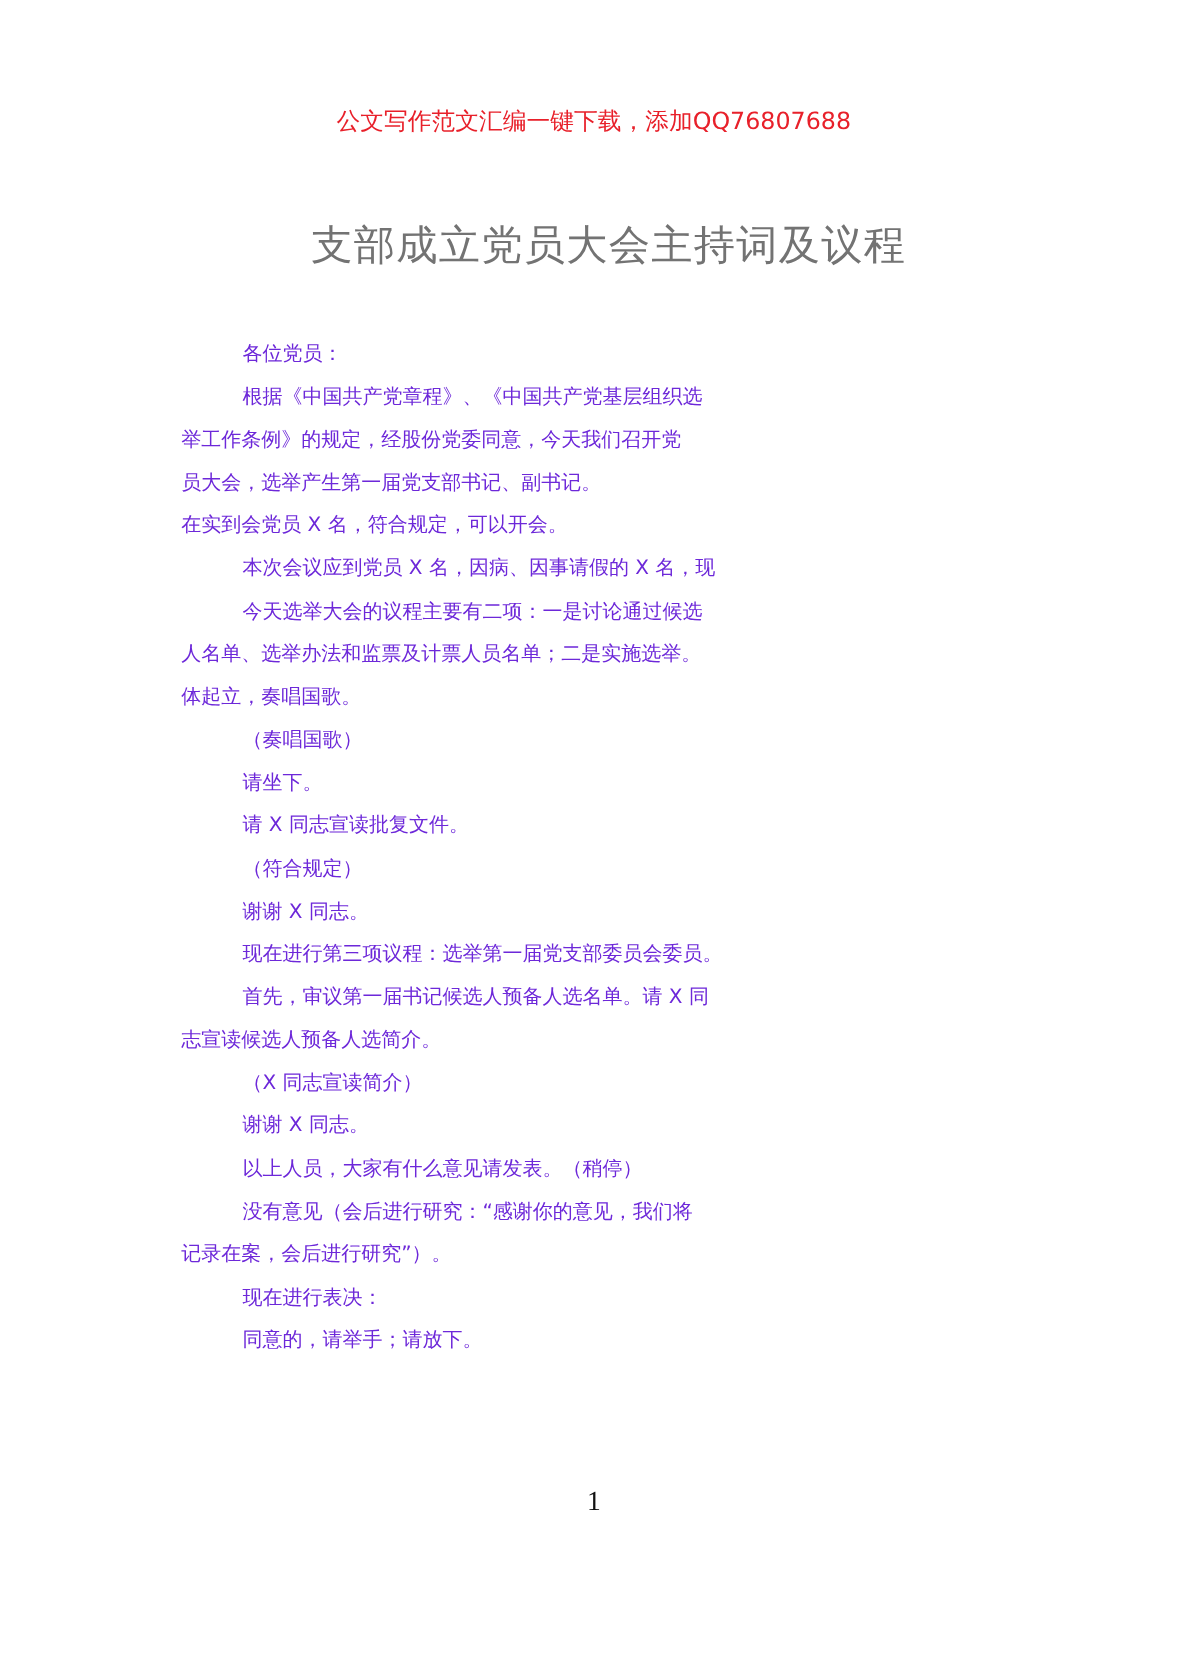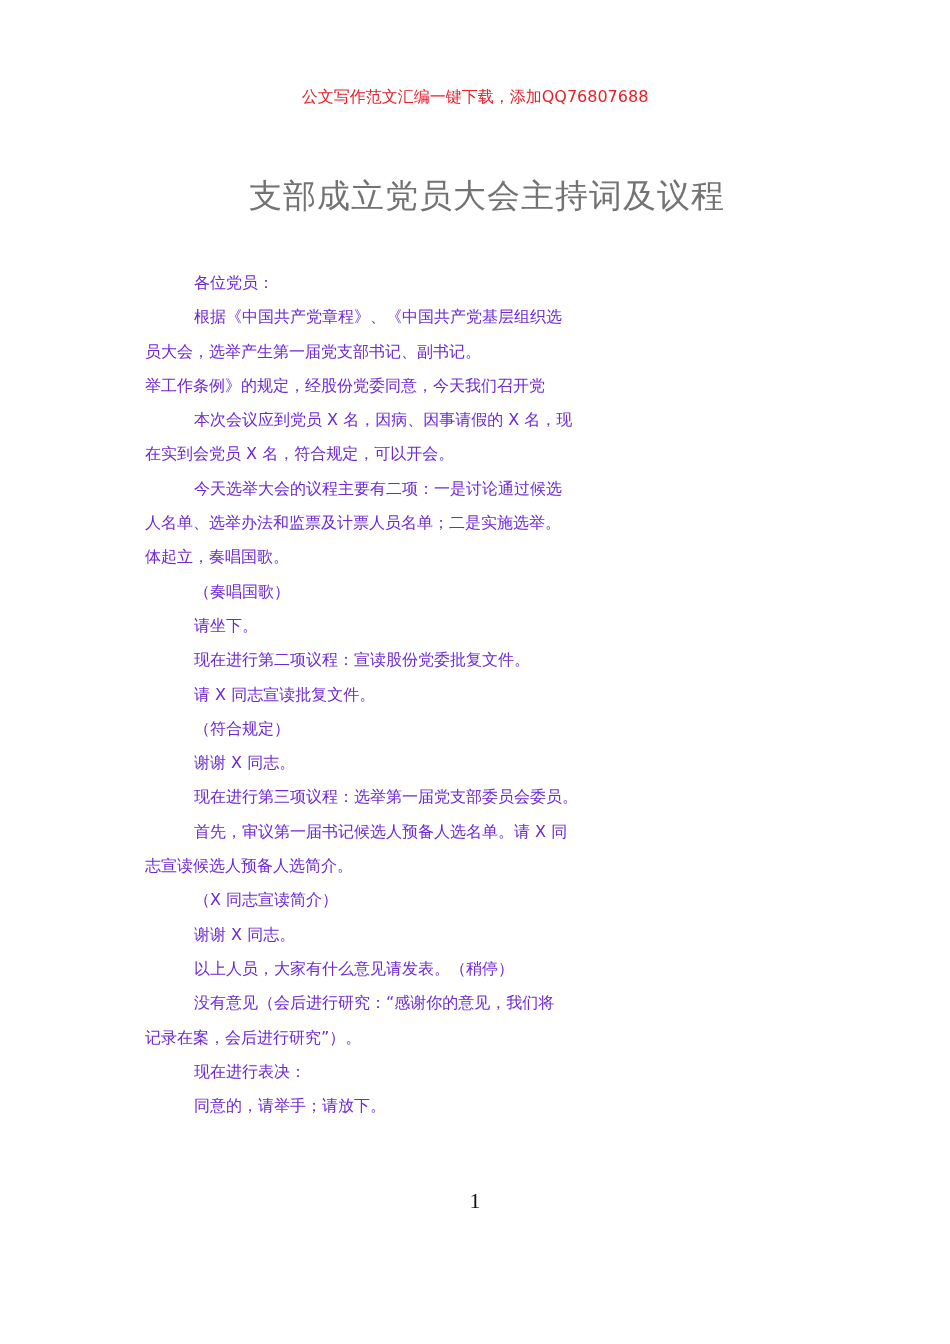--- a/index.html
+++ b/index.html
@@ -1,21 +1,21 @@
 <!DOCTYPE html>
 <html><head>
   <meta charset="utf-8">
   <style>
     html, body { margin: 0; padding: 0; background: #ffffff; }
     body { width: 950px; height: 1344px; position: relative; overflow: hidden; }
     .page { position: absolute; left: 0; top: 0; width: 950px; height: 1344px; background: #ffffff; }
     .banner {
       position: absolute; top: 84px; left: 0; width: 950px; text-align: center;
       color: #e8202a; font-family: "DejaVu Sans", "Liberation Sans", sans-serif;
-      font-size: 16px; line-height: 26px; letter-spacing: 0px;
+      font-size: 19px; line-height: 26px; letter-spacing: 0px;
     }
     .title {
       position: absolute; top: 174px; left: 0; width: 950px; text-align: center;
       color: #737373; font-family: "DejaVu Sans", "Liberation Sans", sans-serif;
       font-size: 33px; line-height: 44px; letter-spacing: 1px; padding-left: 12px;
     }
     .body {
       position: absolute; top: 266px; left: 145px; width: 665px;
       color: #6d28d9; font-family: "DejaVu Sans", "Liberation Sans", sans-serif;
       font-size: 16px; line-height: 34.3px;
@@ -30,30 +30,29 @@
 </head>
 <body>
 
 <div class="page">
   <div class="banner">公文写作范文汇编一键下载，添加QQ76807688</div>
   <div class="title">支部成立党员大会主持词及议程</div>
 
   <div class="body">
     <div class="line indent">各位党员：</div>
     <div class="line indent">根据《中国共产党章程》、《中国共产党基层组织选</div>
+    <div class="line">举工作条例》的规定，经股份党委同意，今天我们召开党</div>
     <div class="line">员大会，选举产生第一届党支部书记、副书记。</div>
-    <div class="line">举工作条例》的规定，经股份党委同意，今天我们召开党</div>
+    <div class="line">在实到会党员 X 名，符合规定，可以开会。</div>
     <div class="line indent">本次会议应到党员 X 名，因病、因事请假的 X 名，现</div>
-    <div class="line">在实到会党员 X 名，符合规定，可以开会。</div>
     <div class="line indent">今天选举大会的议程主要有二项：一是讨论通过候选</div>
     <div class="line">人名单、选举办法和监票及计票人员名单；二是实施选举。</div>
     <div class="line">体起立，奏唱国歌。</div>
     <div class="line indent">（奏唱国歌）</div>
     <div class="line indent">请坐下。</div>
-    <div class="line indent">现在进行第二项议程：宣读股份党委批复文件。</div>
     <div class="line indent">请 X 同志宣读批复文件。</div>
     <div class="line indent">（符合规定）</div>
     <div class="line indent">谢谢 X 同志。</div>
     <div class="line indent">现在进行第三项议程：选举第一届党支部委员会委员。</div>
     <div class="line indent">首先，审议第一届书记候选人预备人选名单。请 X 同</div>
     <div class="line">志宣读候选人预备人选简介。</div>
     <div class="line indent">（X 同志宣读简介）</div>
     <div class="line indent">谢谢 X 同志。</div>
     <div class="line indent">以上人员，大家有什么意见请发表。（稍停）</div>
     <div class="line indent">没有意见（会后进行研究：“感谢你的意见，我们将</div>

